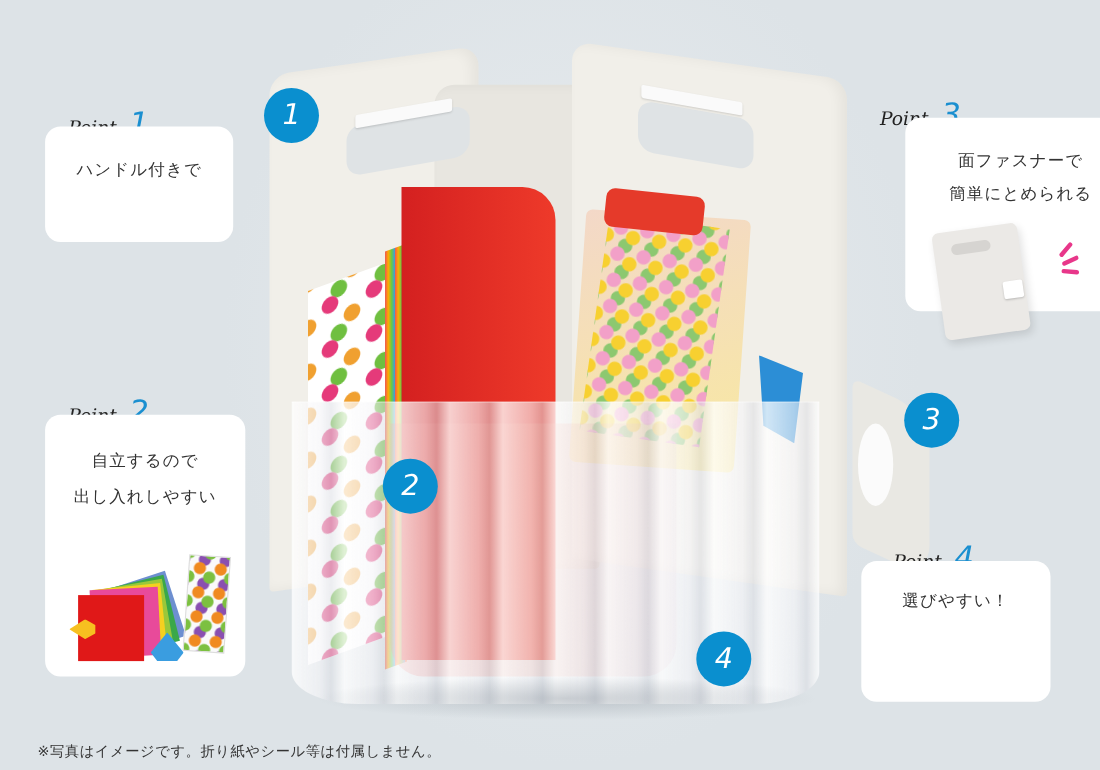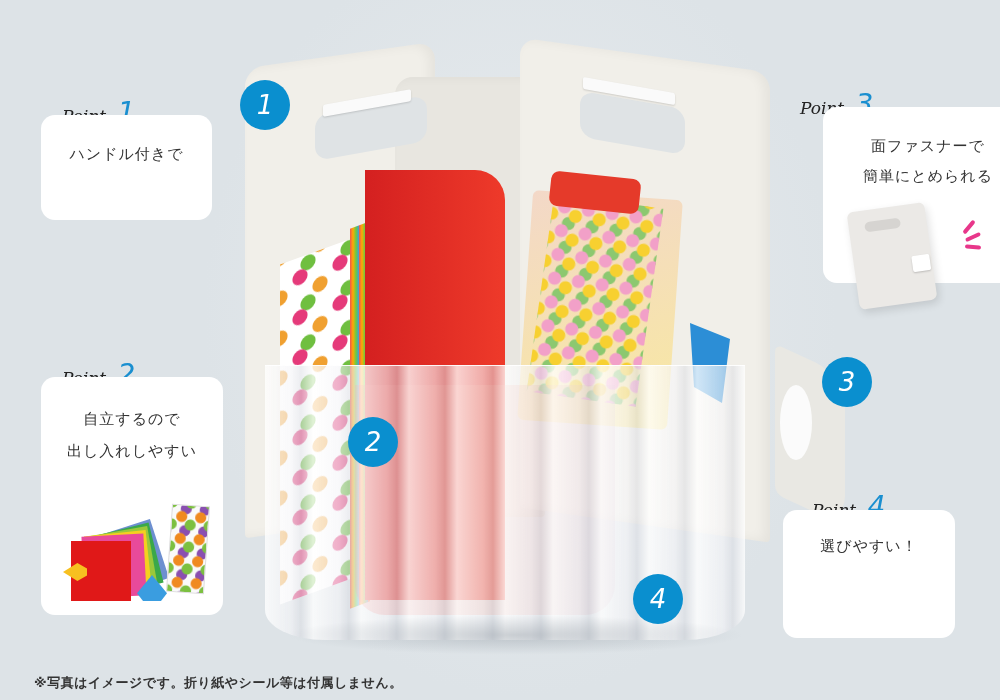--- a/index.html
+++ b/index.html
@@ -120,21 +120,20 @@
     border-radius: 5px; background: #d6d4d1;
   }
   .mini-tab {
     position: absolute; right: 2px; top: 52px; width: 18px; height: 16px;
     background: #fff; border-radius: 2px; box-shadow: 0 1px 2px rgba(0,0,0,0.2);
   }
   .burst { position: absolute; width: 16px; height: 4px; background: #e8378a; border-radius: 2px; }
   .disclaimer {
     position: absolute; left: 34px; top: 674px; font-size: 13px; color: #333;
     letter-spacing: 0.5px;
-    font-weight: bold;
   }
 </style>
 </head>
 <body>
 
 <div class="bg-glow"></div>
 
 <div class="product">
   <div class="panel" style="left:0;top:0;width:190px;height:470px;transform:skewY(-8deg);"></div>
   <div class="panel" style="left:150px;top:22px;width:150px;height:440px;background:#e8e6e0;"></div>

